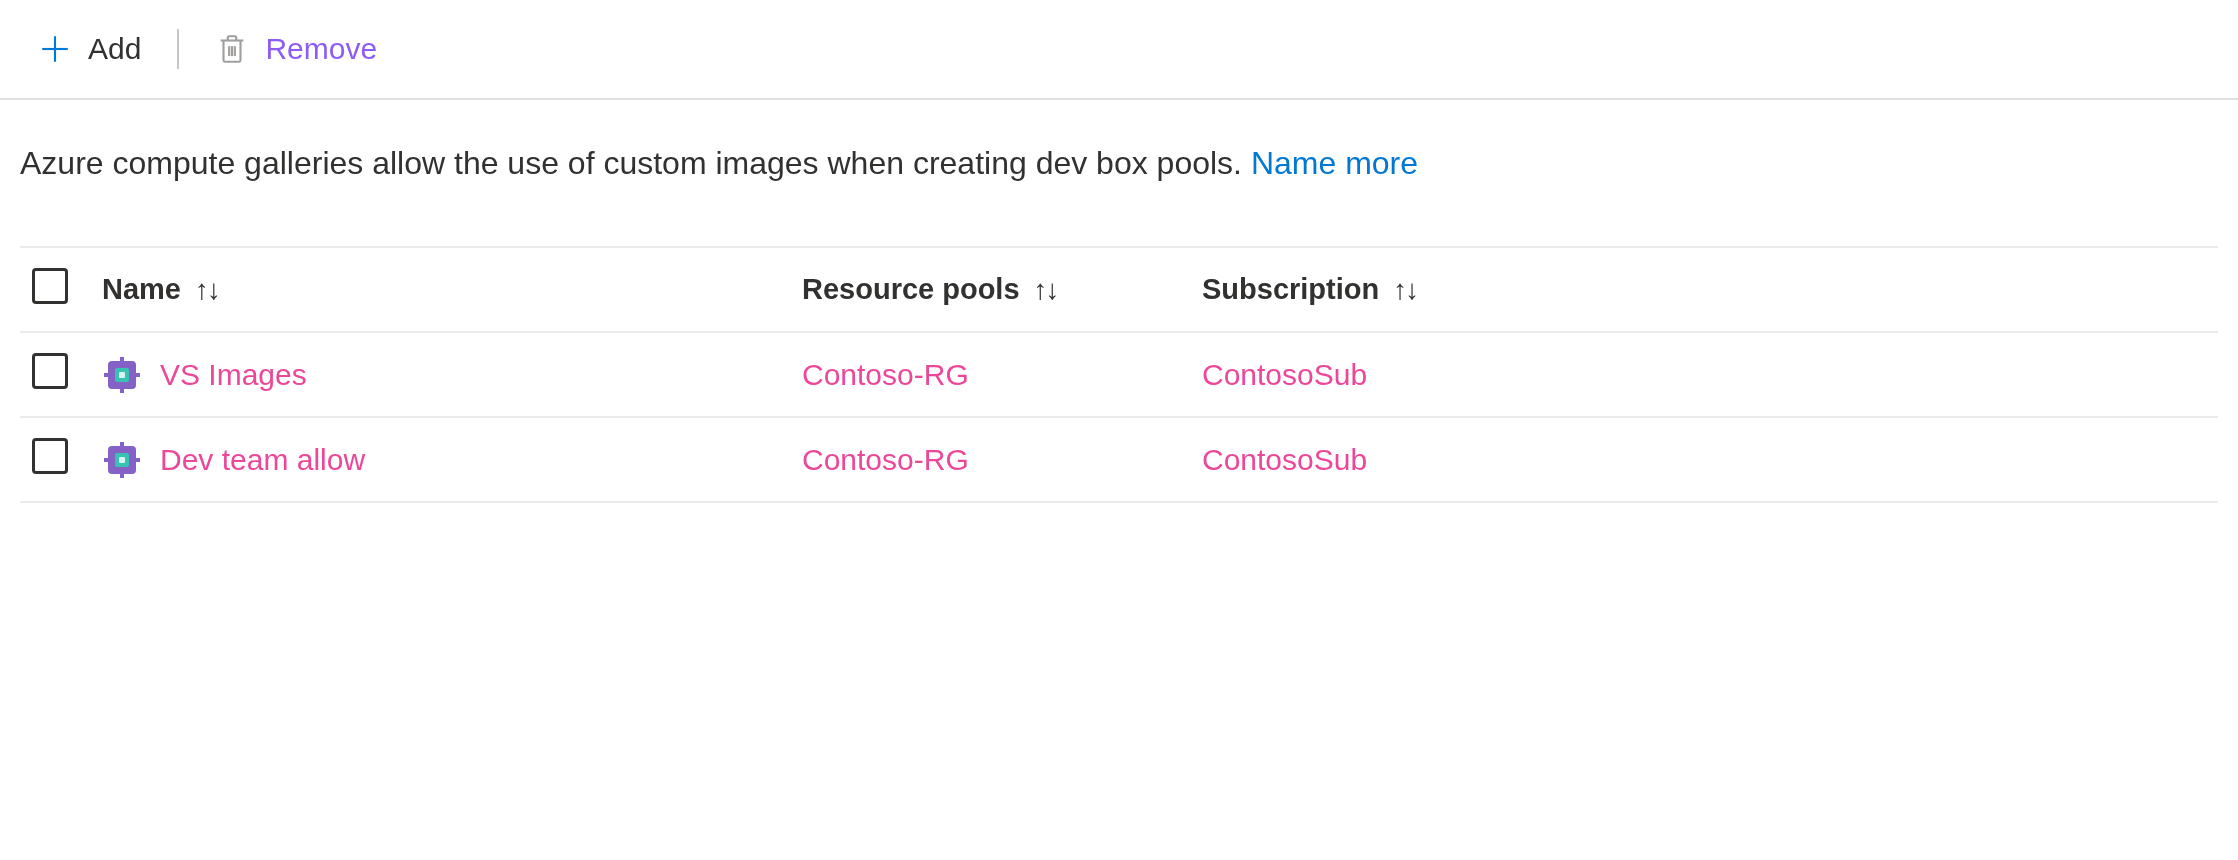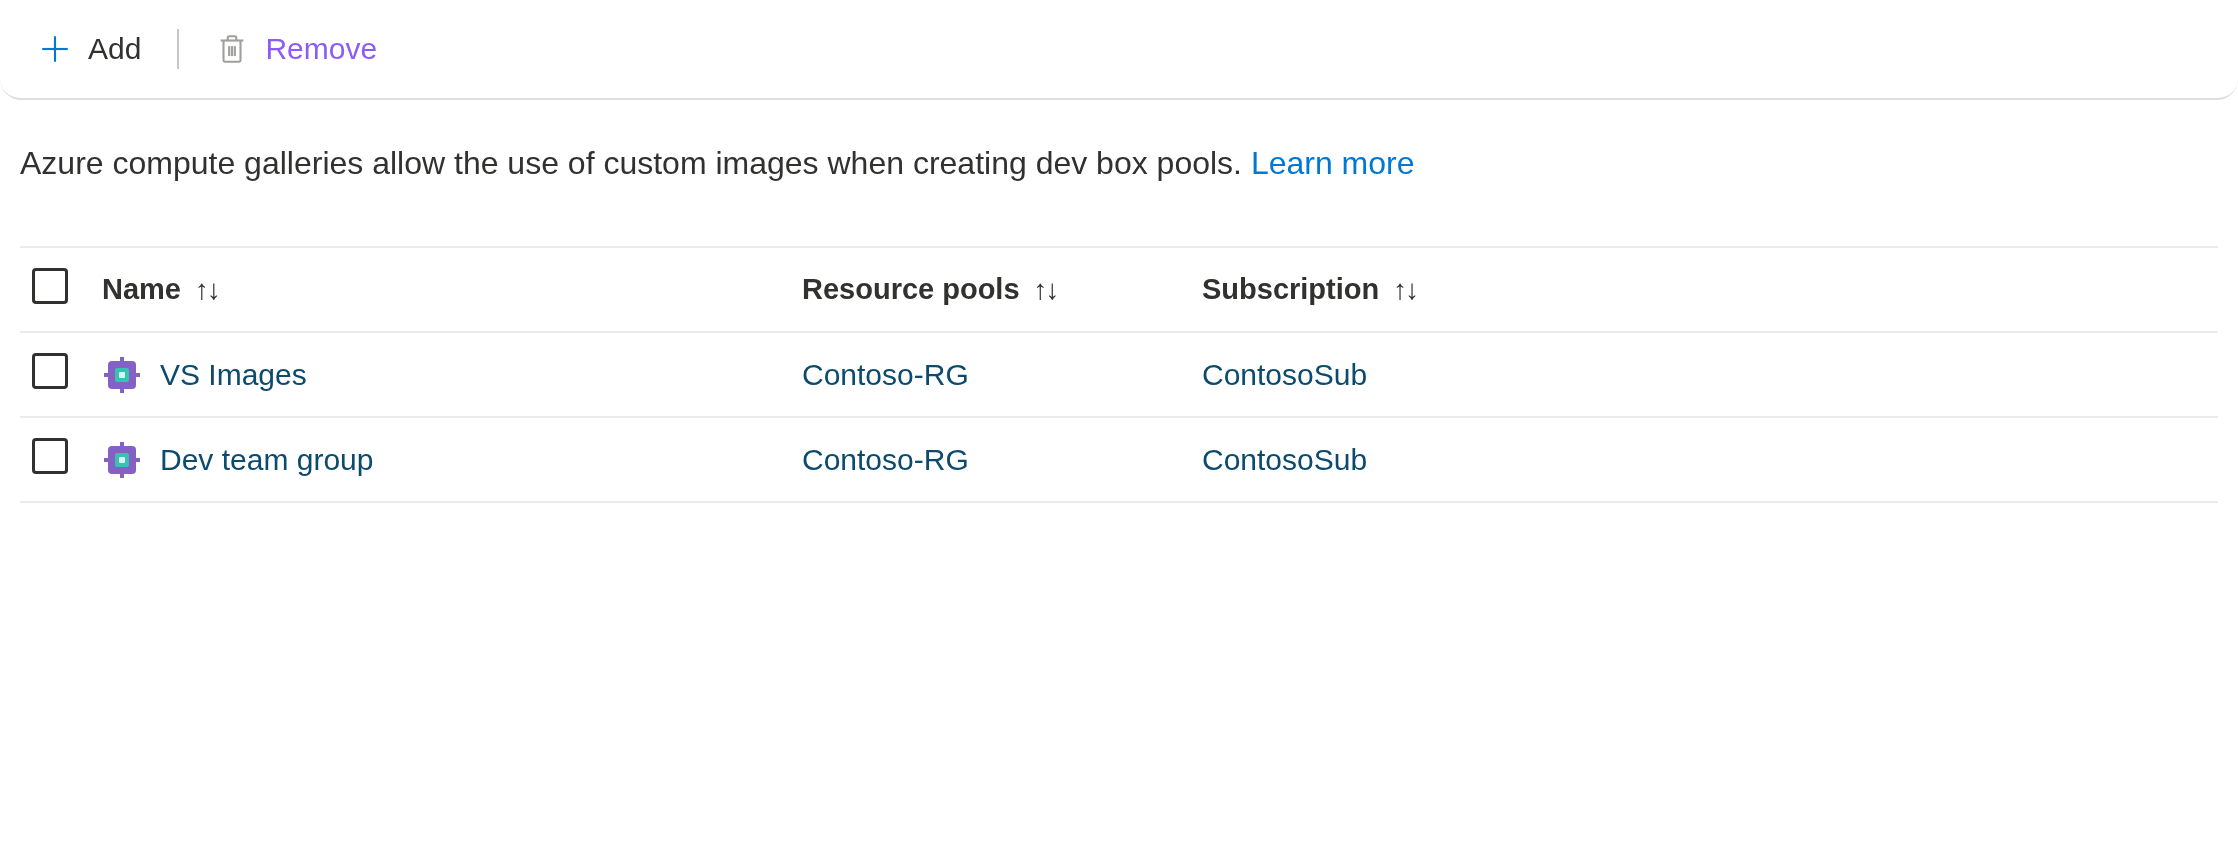--- a/index.html
+++ b/index.html
@@ -13,21 +13,20 @@
     color: #323130;
     width: 2238px;
     font-size: 28px;
   }
   .toolbar {
     display: flex;
     align-items: center;
     padding: 28px 30px;
     border-bottom: 2px solid #e1dfdd;
     gap: 16px;
-    border-radius: 21px;
   }
   .toolbar-btn {
     display: flex;
     align-items: center;
     gap: 16px;
     background: transparent;
     border: none;
     font-family: inherit;
     font-size: 30px;
     font-weight: 400;
@@ -123,21 +122,21 @@
     gap: 18px;
   }
   .gallery-icon {
     width: 40px;
     height: 40px;
     display: inline-flex;
     align-items: center;
     justify-content: center;
   }
   .row-link {
-    color: #0c4a6e;
+    color: #ec4899;
     font-size: 30px;
     cursor: pointer;
   }
   .icon {
     display: inline-flex;
     align-items: center;
     justify-content: center;
   }
 </style>
 </head>
@@ -163,21 +162,21 @@
         <line x1="10" y1="10" x2="10" y2="17"></line>
         <line x1="12" y1="10" x2="12" y2="17"></line>
         <line x1="14" y1="10" x2="14" y2="17"></line>
       </svg>
     </span>
     <span>Remove</span>
   </button>
 </div>
 
 <div class="description">
-  <span>Azure compute galleries allow the use of custom images when creating dev box pools. </span><span class="link">Learn more</span>
+  <span>Azure compute galleries allow the use of custom images when creating dev box pools. </span><span class="link">Name more</span>
 </div>
 
 <div class="table-wrap">
 <table class="data-grid">
   <colgroup>
     <col class="col-check">
     <col class="col-name">
     <col class="col-rg">
     <col class="col-sub">
   </colgroup>
@@ -236,21 +235,21 @@
             <svg width="40" height="40" viewBox="0 0 40 40">
               <rect x="6" y="6" width="28" height="28" rx="4" fill="#8661c5"></rect>
               <rect x="18" y="2" width="4" height="6" fill="#8661c5"></rect>
               <rect x="18" y="32" width="4" height="6" fill="#8661c5"></rect>
               <rect x="2" y="18" width="6" height="4" fill="#8661c5"></rect>
               <rect x="32" y="18" width="6" height="4" fill="#8661c5"></rect>
               <rect x="13" y="13" width="14" height="14" rx="2" fill="#37c2b1"></rect>
               <rect x="17" y="17" width="6" height="6" rx="1" fill="#ffffff" opacity="0.8"></rect>
             </svg>
           </span>
-          <span class="row-link">Dev team group</span>
+          <span class="row-link">Dev team allow</span>
         </div>
       </td>
       <td><span class="row-link">Contoso-RG</span></td>
       <td><span class="row-link">ContosoSub</span></td>
     </tr>
   </tbody>
 </table>
 </div>
 
 </body></html>

